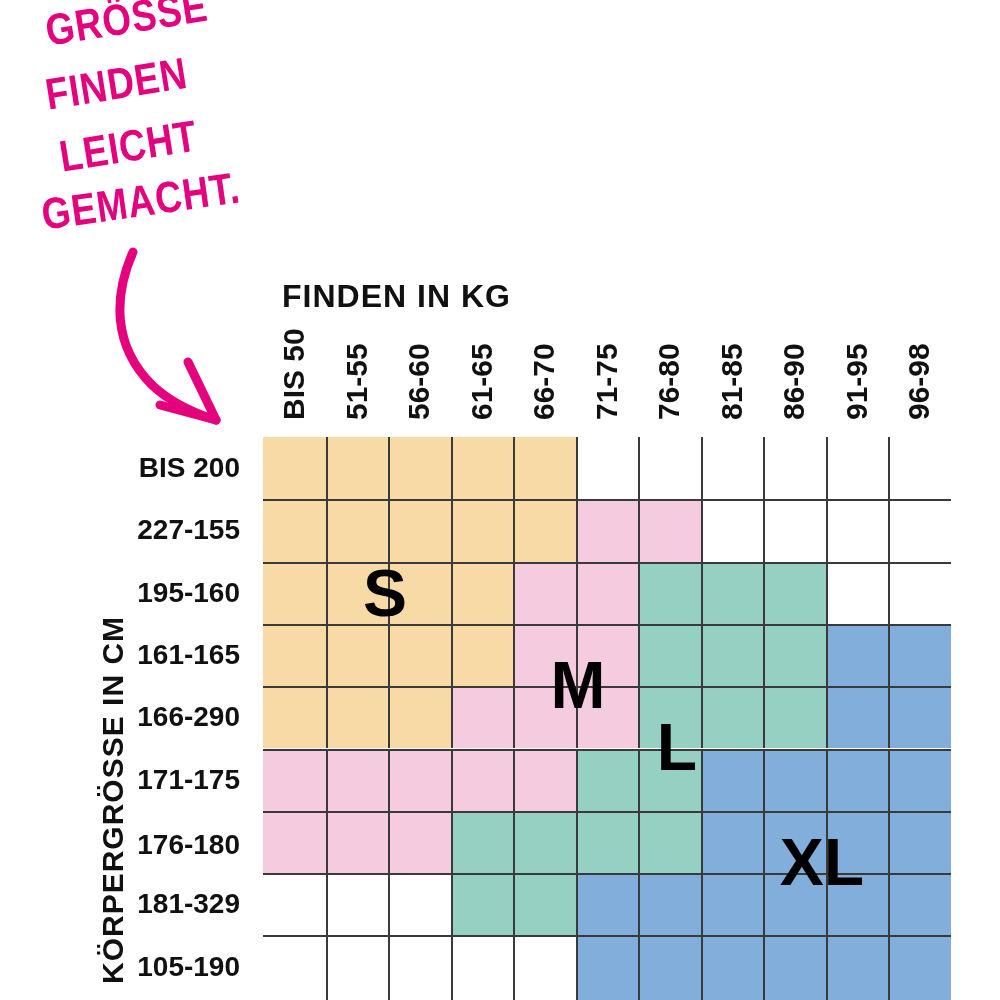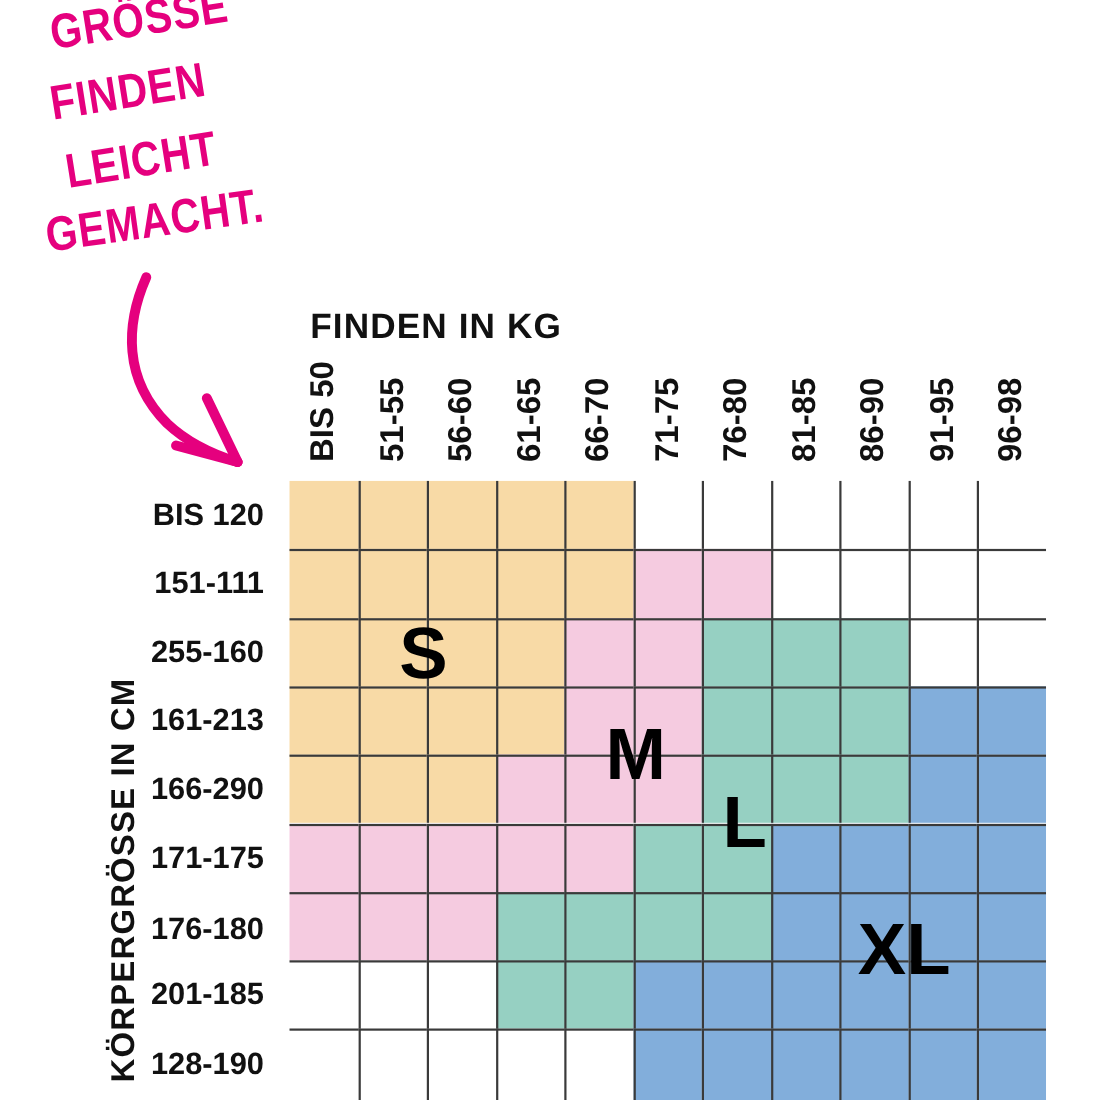--- a/index.html
+++ b/index.html
@@ -71,29 +71,29 @@
     <div class="col-label" style="left: 465.75px; top: 420px;">61-65</div>
     <div class="col-label" style="left: 528.25px; top: 420px;">66-70</div>
     <div class="col-label" style="left: 590.75px; top: 420px;">71-75</div>
     <div class="col-label" style="left: 653.25px; top: 420px;">76-80</div>
     <div class="col-label" style="left: 715.75px; top: 420px;">81-85</div>
     <div class="col-label" style="left: 778.25px; top: 420px;">86-90</div>
     <div class="col-label" style="left: 840.75px; top: 420px;">91-95</div>
     <div class="col-label" style="left: 903.25px; top: 420px;">96-98</div>
   </div>
 <div id="row-labels">
-    <div class="row-label" style="top: 452.15px;">BIS 120</div>
-    <div class="row-label" style="top: 514.45px;">151-111</div>
-    <div class="row-label" style="top: 576.75px;">255-160</div>
-    <div class="row-label" style="top: 639.05px;">161-213</div>
+    <div class="row-label" style="top: 452.15px;">BIS 200</div>
+    <div class="row-label" style="top: 514.45px;">227-155</div>
+    <div class="row-label" style="top: 576.75px;">195-160</div>
+    <div class="row-label" style="top: 639.05px;">161-165</div>
     <div class="row-label" style="top: 701.35px;">166-290</div>
     <div class="row-label" style="top: 763.65px;">171-175</div>
     <div class="row-label" style="top: 829px;">176-180</div>
-    <div class="row-label" style="top: 888.25px;">201-185</div>
-    <div class="row-label" style="top: 950.55px;">128-190</div>
+    <div class="row-label" style="top: 888.25px;">181-329</div>
+    <div class="row-label" style="top: 950.55px;">105-190</div>
   </div>
 
 <div id="grid">
     <div class="cell" style="left: 0px; top: 0px; width: 62.5px; height: 62.3px; background: rgb(248, 218, 166);"></div>
     <div class="cell" style="left: 62.5px; top: 0px; width: 62.5px; height: 62.3px; border-left: 2px solid rgb(58, 58, 58); background: rgb(248, 218, 166);"></div>
     <div class="cell" style="left: 125px; top: 0px; width: 62.5px; height: 62.3px; border-left: 2px solid rgb(58, 58, 58); background: rgb(248, 218, 166);"></div>
     <div class="cell" style="left: 187.5px; top: 0px; width: 62.5px; height: 62.3px; border-left: 2px solid rgb(58, 58, 58); background: rgb(248, 218, 166);"></div>
     <div class="cell" style="left: 250px; top: 0px; width: 62.5px; height: 62.3px; border-left: 2px solid rgb(58, 58, 58); background: rgb(248, 218, 166);"></div>
     <div class="cell" style="left: 312.5px; top: 0px; width: 62.5px; height: 62.3px; border-left: 2px solid rgb(58, 58, 58);"></div>
     <div class="cell" style="left: 375px; top: 0px; width: 62.5px; height: 62.3px; border-left: 2px solid rgb(58, 58, 58);"></div>

